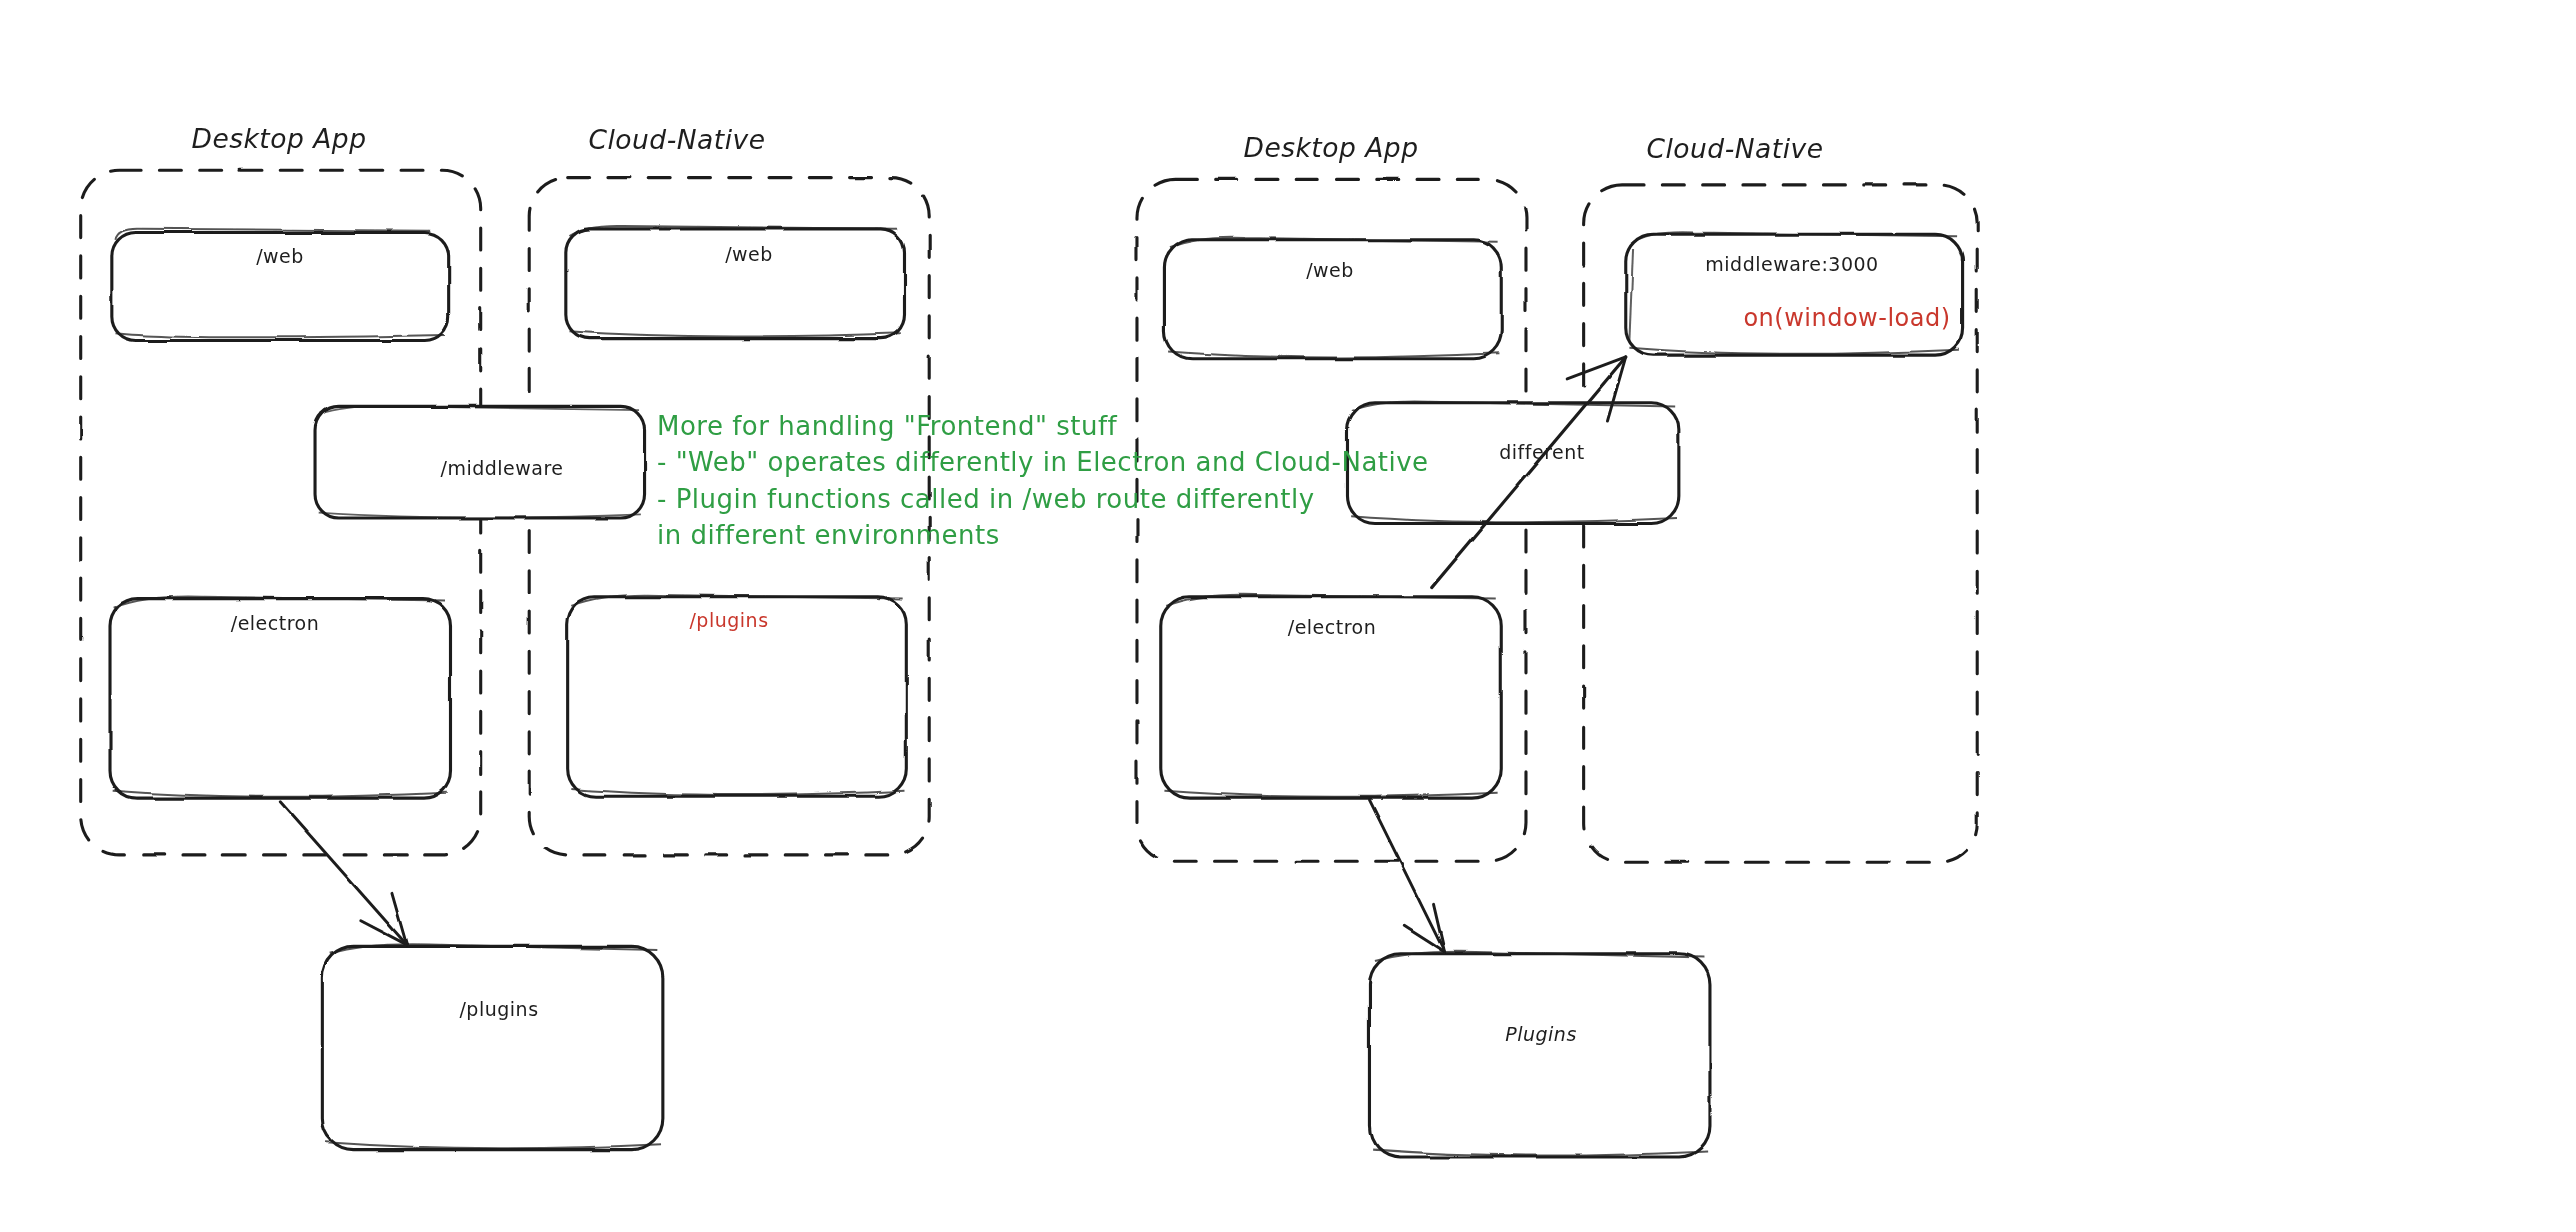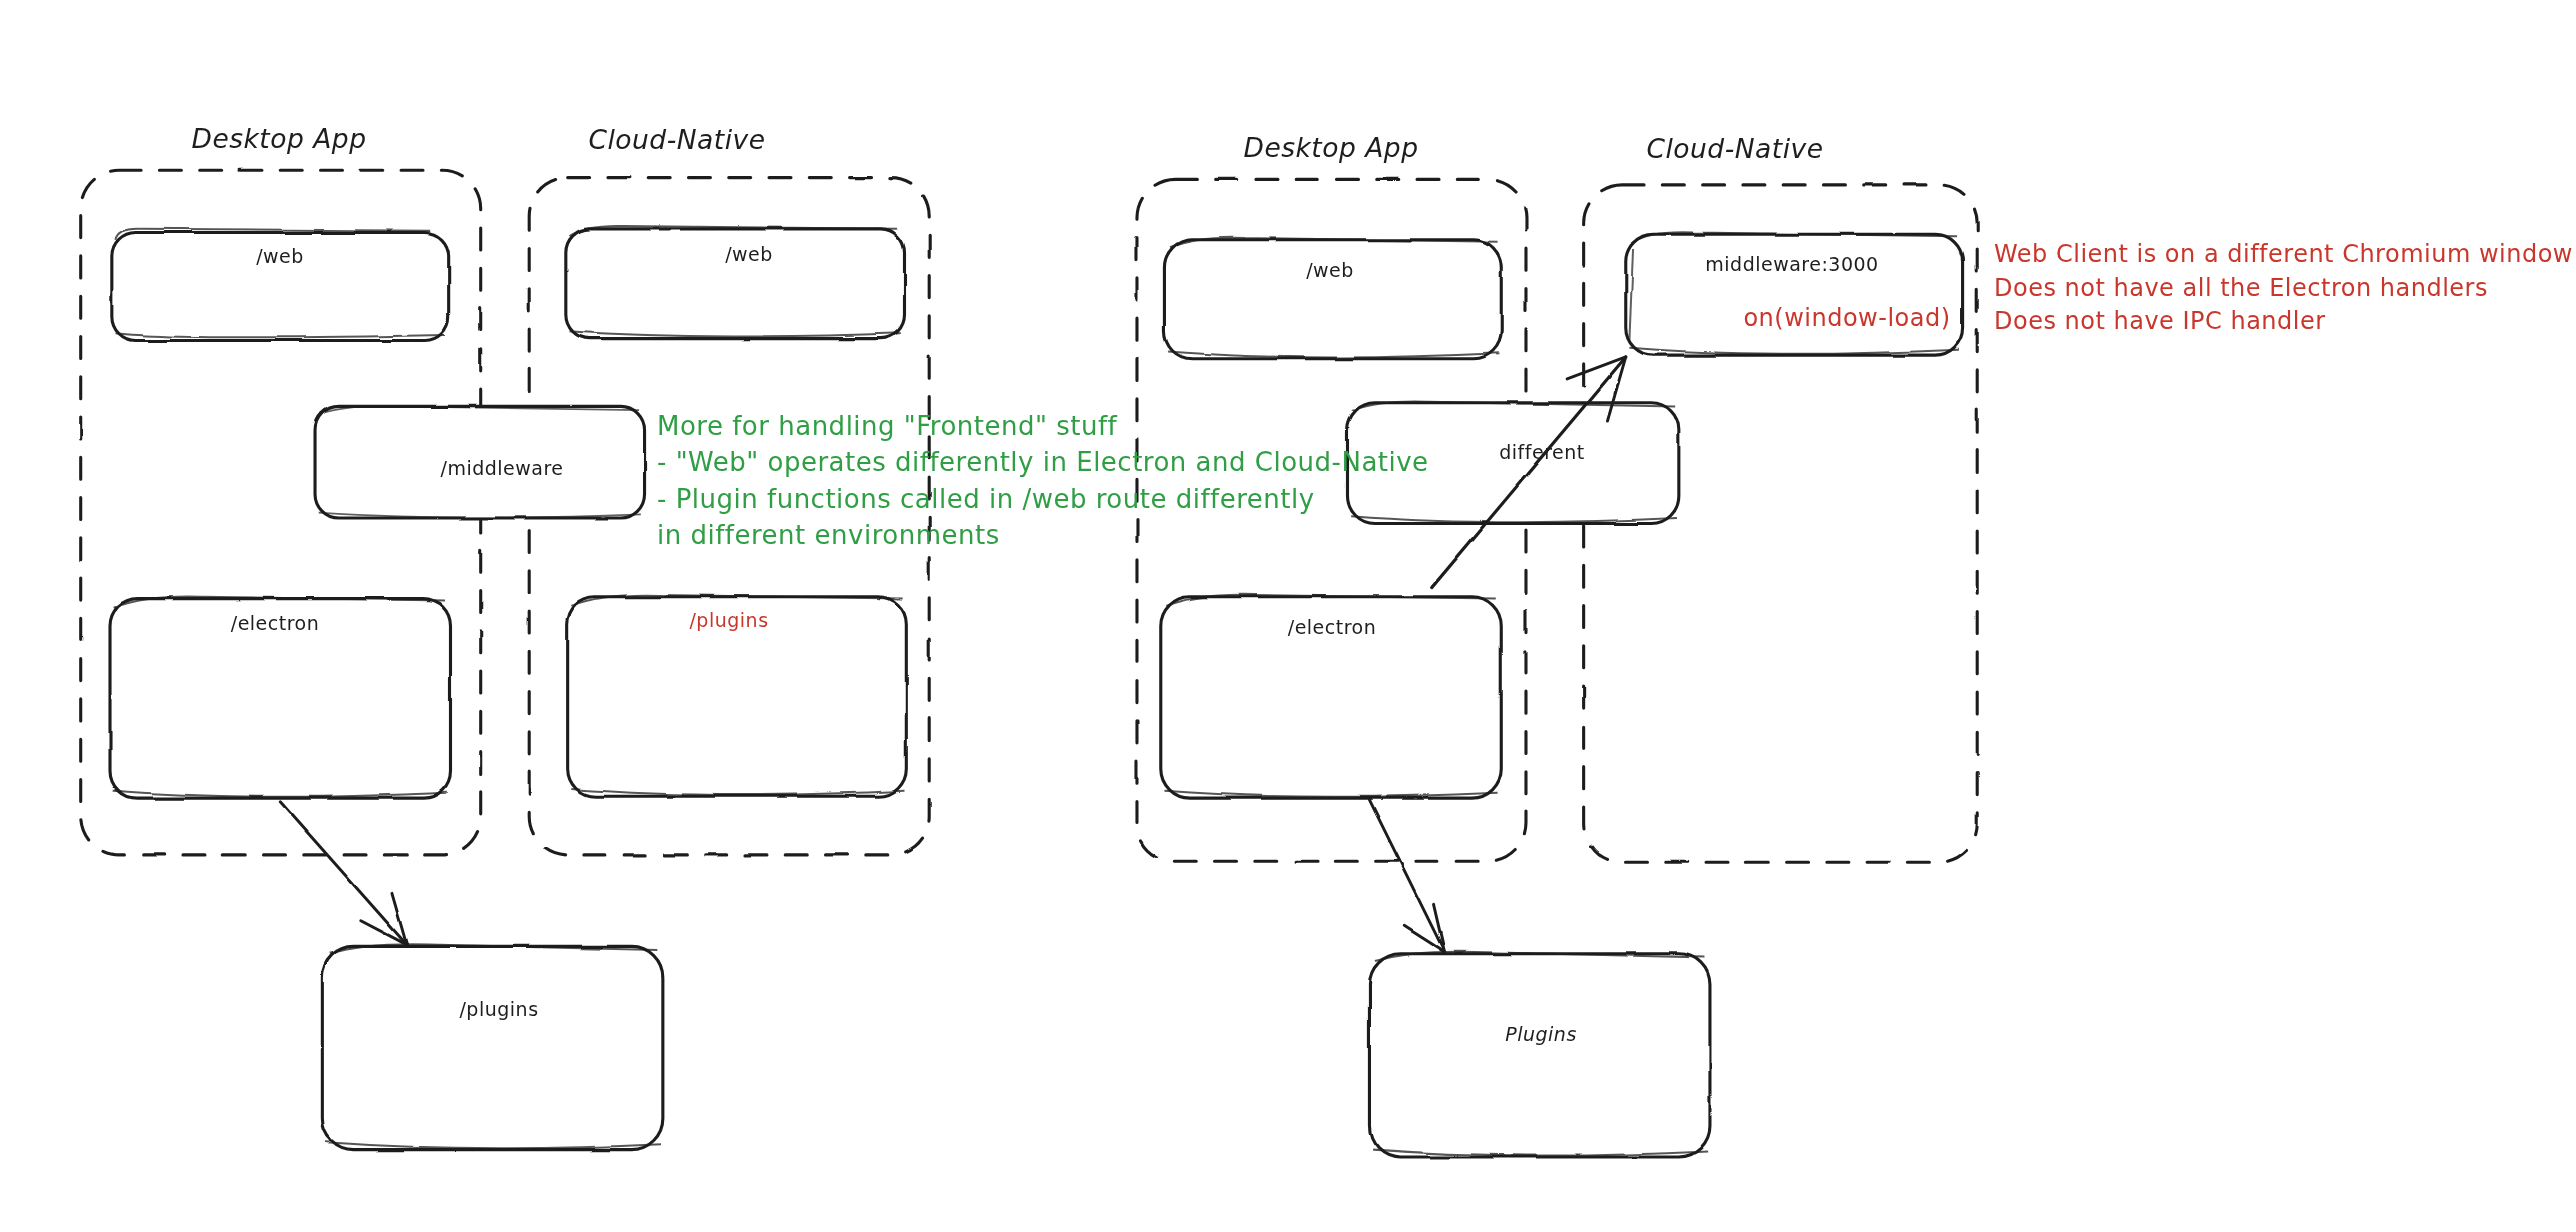--- a/index.html
+++ b/index.html
@@ -208,18 +208,15 @@
   <div class="lbl box-label" style="left:1792px; top:252px;">middleware:3000</div>
 
   <div class="lbl box-label label-red" style="left:1847px; top:302px; font-size:24px;">on(window-load)</div>
 
   <div class="lbl box-label" style="left:1542px; top:440px;">different</div>
 
   <div class="lbl box-label" style="left:1332px; top:615px;">/electron</div>
 
   <div class="lbl box-label" style="left:1541px; top:1022px;font-style:italic;">Plugins</div>
 
-  <div class="lbl note-red" style="left:1994px; top:238px;">Web Client is on a different Chromium window
-Does not have all the Electron handlers
-Does not have IPC handler</div>
 
 </div>
 
 
 </body></html>

